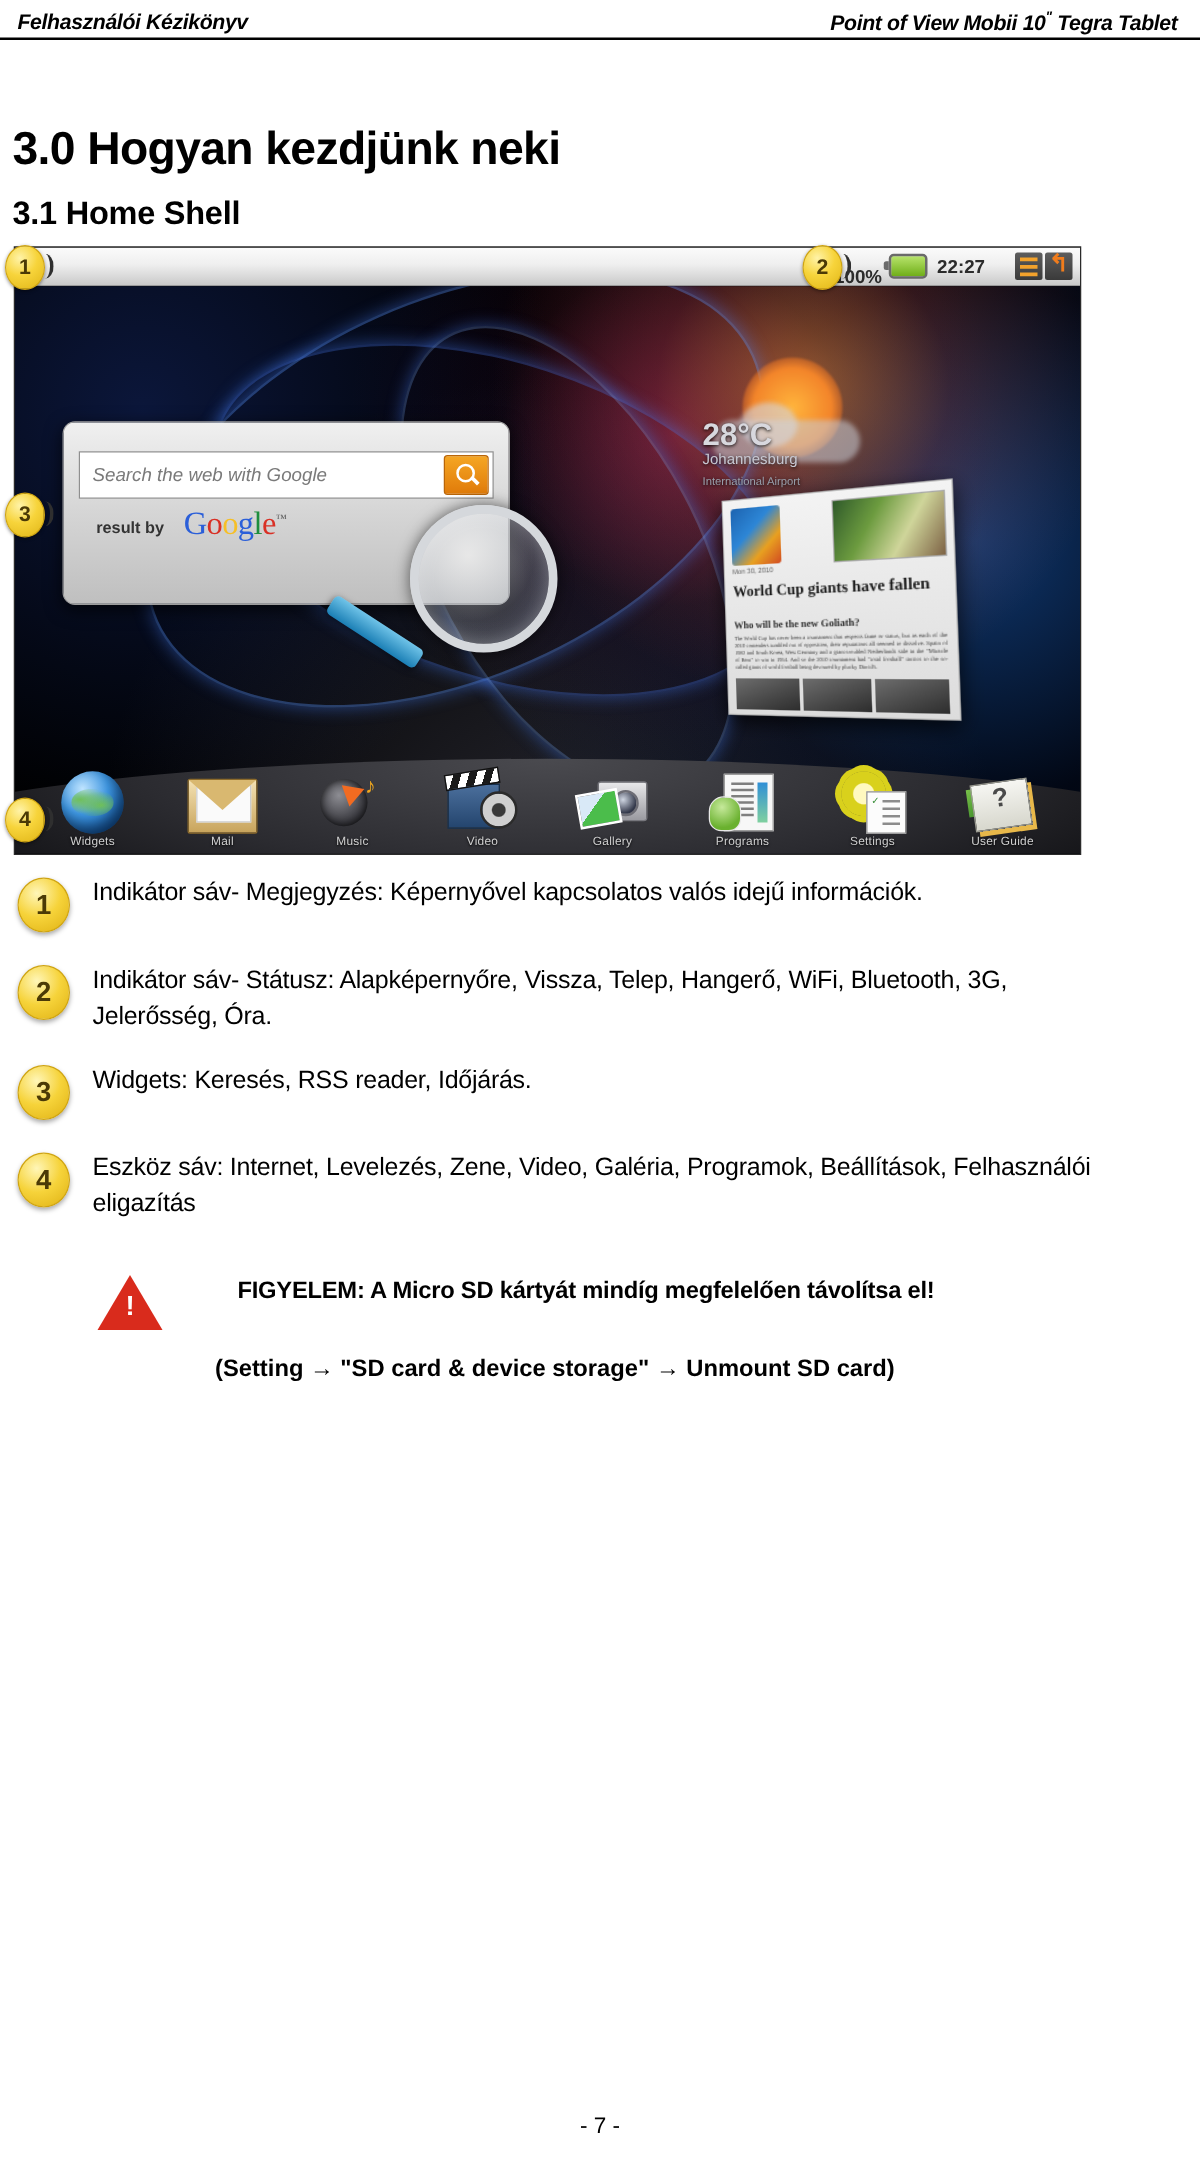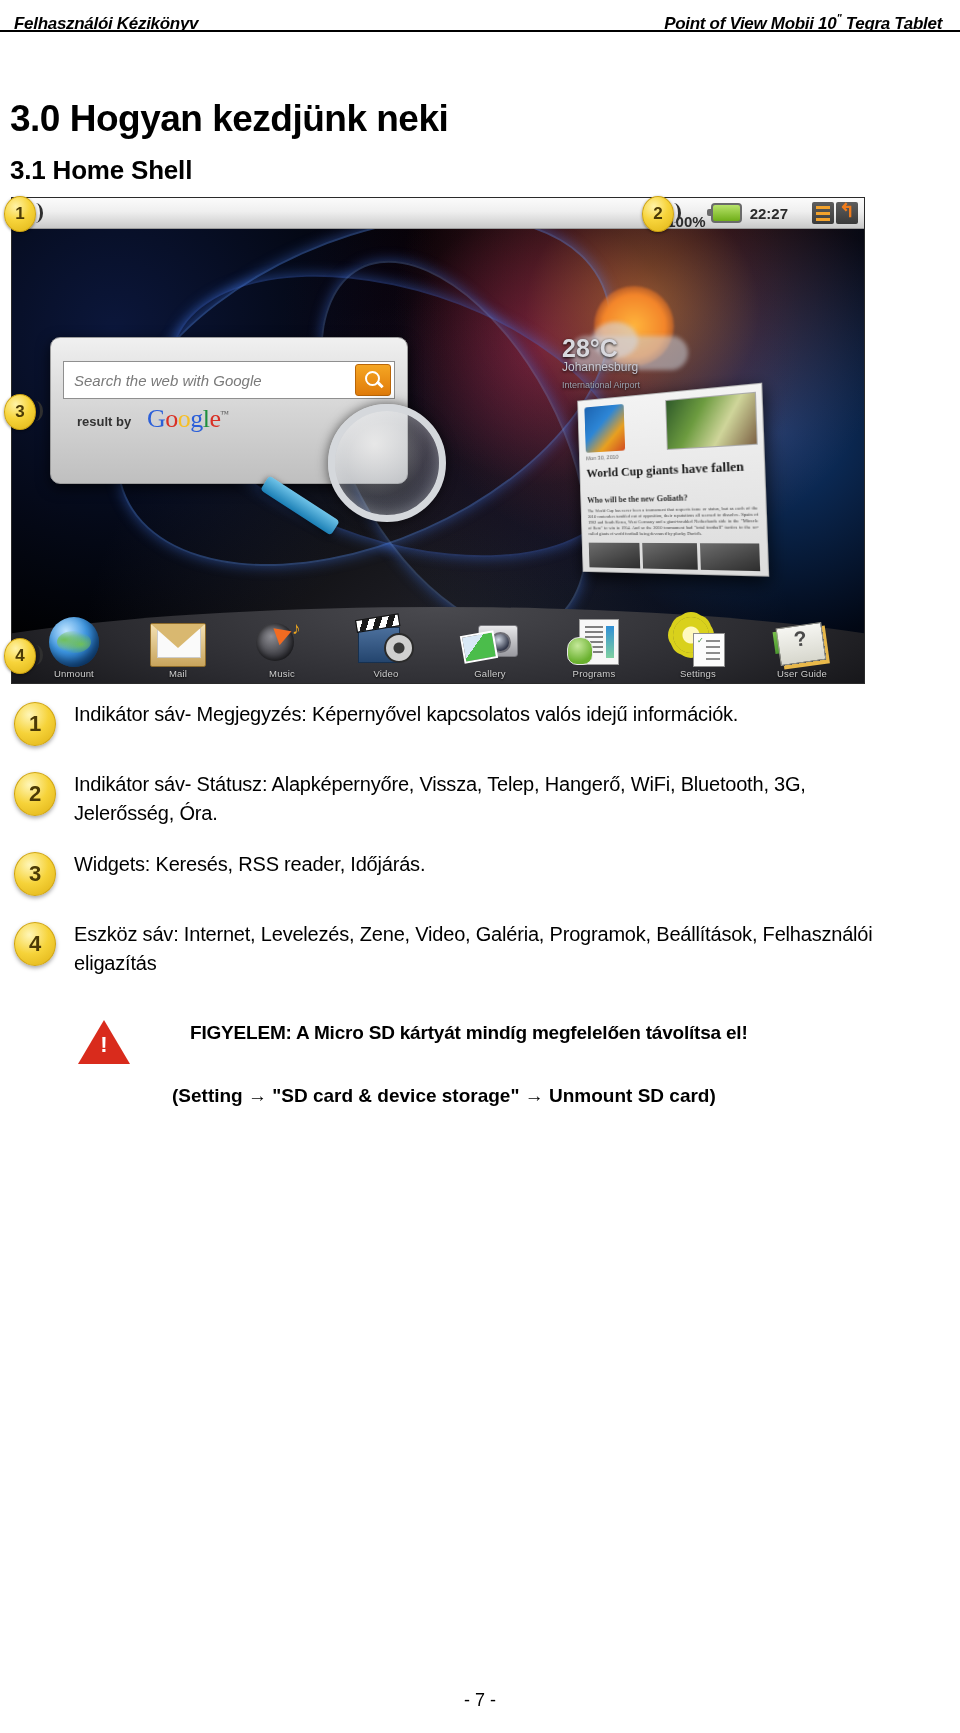--- a/index.html
+++ b/index.html
@@ -16,21 +16,21 @@
     overflow: hidden;
   }
 
   
   .page-header {
     position: absolute;
     top: 0; left: 0;
     width: 960px;
     height: 34px;
     display: flex;
-    align-items: flex-end;
+    align-items: center;
     justify-content: space-between;
     padding: 2px 18px 0 14px;
     box-sizing: border-box;
     gap: 38px;
   }
   .hdr-text {
     font-style: italic;
     font-weight: bold;
     font-size: 17px;
     letter-spacing: -0.3px;
@@ -738,21 +738,21 @@
 
     <div class="magnifier"></div>
     <div class="mag-handle"></div>
 
     <div class="dock">
       <div class="dock-shelf"></div>
       <div class="dock-row">
 
         <div class="dock-item">
           <div class="ico globe"></div>
-          <div class="lbl">Unmount</div>
+          <div class="lbl">Widgets</div>
         </div>
 
         <div class="dock-item">
           <div class="ico mail"></div>
           <div class="lbl">Mail</div>
         </div>
 
         <div class="dock-item">
           <div class="ico music">
             <span class="spk"></span>

